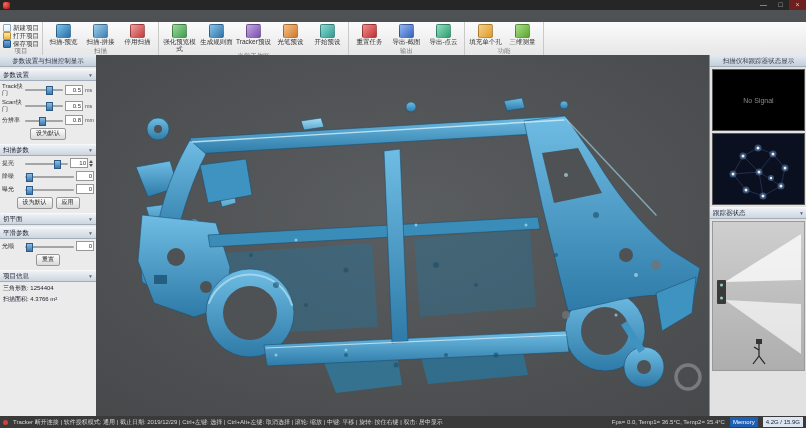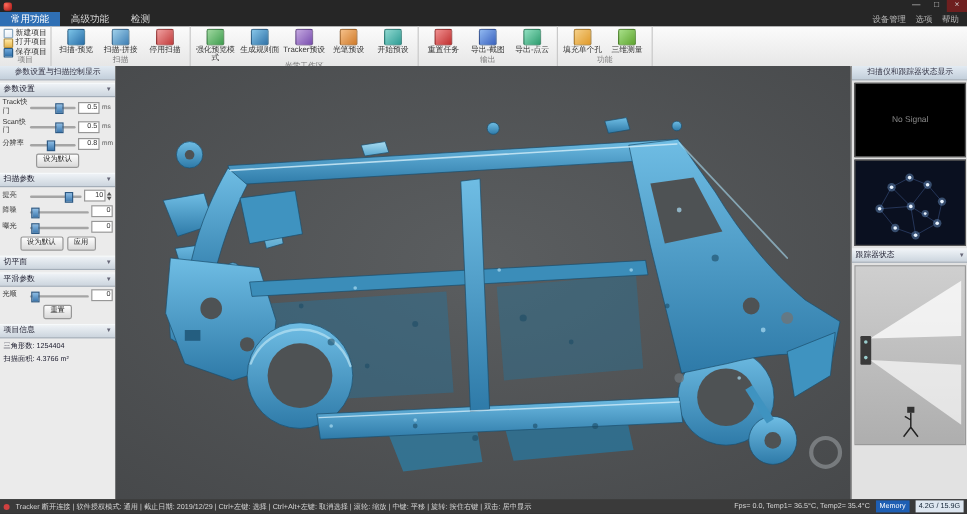--- a/index.html
+++ b/index.html
@@ -108,30 +108,20 @@
 
   <div class="titlebar">
     <div class="app-logo"></div>
     <div class="win-controls">
       <div class="win-btn">—</div>
       <div class="win-btn">□</div>
       <div class="win-btn close">×</div>
     </div>
   </div>
 
-  <div class="menubar">
-    <div class="menu-tab active">常用功能</div>
-    <div class="menu-tab">高级功能</div>
-    <div class="menu-tab">检测</div>
-    <div class="menu-right">
-      <span>设备管理</span>
-      <span>选项</span>
-      <span>帮助</span>
-    </div>
-  </div>
 
   <div class="ribbon">
 
     <div class="ribbon-group">
       <div class="group-buttons">
         <div class="stack">
           <div class="small-btn">
             <span class="small-icon icA"></span>
             <span>新建项目</span>
           </div>

